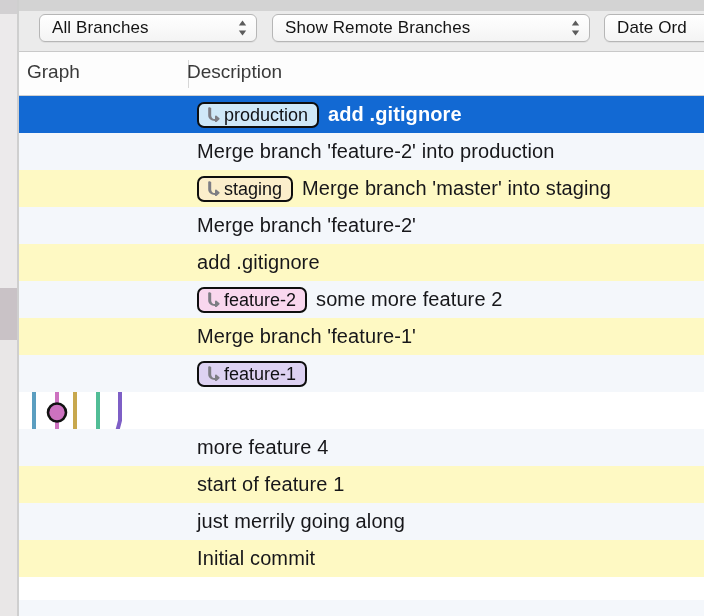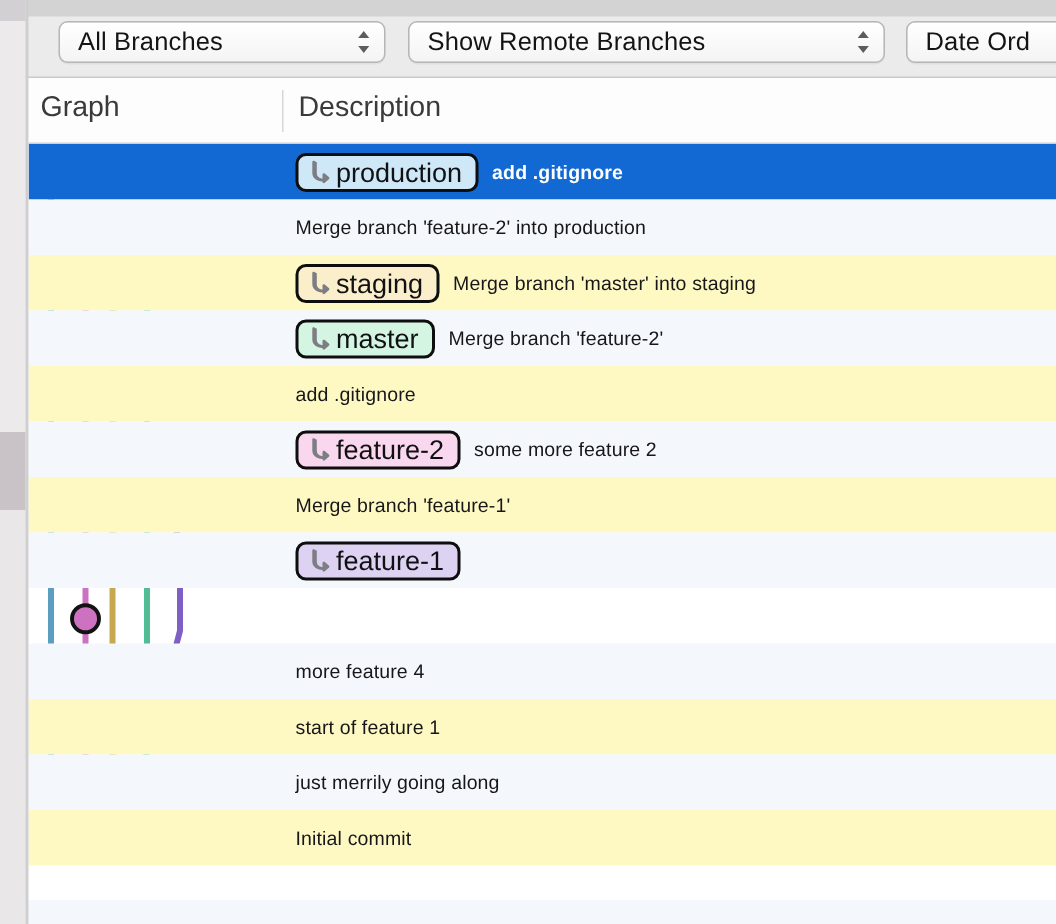--- a/index.html
+++ b/index.html
@@ -43,37 +43,37 @@
     width:11px;height:18px;display:block;
   }
   #popup-branches{left:39px;width:218px;}
   #popup-remote{left:272px;width:318px;}
   #popup-order{left:604px;width:130px;}
 
   
   .colhead{position:absolute;left:19px;top:52px;width:692px;height:44px;background:#fdfdfd;}
   .colhead .ch-text{position:absolute;top:9px;font-size:19px;color:#3a3a3a;}
   .colhead #ch-graph{left:8px;}
-  .colhead #ch-desc{left:180px;}
+  .colhead #ch-desc{left:168px;}
   .colhead .ch-div{position:absolute;left:169px;top:8px;width:1px;height:28px;background:#d7d7d7;}
   .colhead .ch-base{position:absolute;left:0;bottom:0;width:685px;height:1px;background:#d0d0d0;}
 
   
   .list{position:absolute;left:19px;top:96px;width:685px;height:560px;overflow:hidden;background:#ffffff;}
   .row{position:absolute;left:0;width:685px;height:37px;}
   .row.odd{background:#f4f7fb;}
   .row.even{background:#fef9c3;}
   .row.selected{background:#1269d3;}
 
   .desc{
     position:absolute;left:178px;top:0;height:37px;
     display:flex;align-items:center;gap:9px;
     white-space:nowrap;
   }
-  .desc .msg{font-size:13px;color:#17171a;letter-spacing:0.1px;}
+  .desc .msg{font-size:20px;color:#17171a;letter-spacing:0.1px;}
   .row.selected .desc .msg{color:#ffffff;font-weight:bold;}
 
   .badge{
     display:inline-flex;align-items:center;gap:4px;
     height:26px;padding:0 9px 0 6px;
     border:2px solid #0e0e0e;border-radius:7px;
     box-sizing:border-box;
     font-size:18px;color:#111114;
   }
   .badge .bicon{width:15px;height:18px;display:block;flex:0 0 auto;}
@@ -206,26 +206,20 @@
             <span class="bicon"><svg viewBox="0 0 15 18" width="15" height="18">
                 <path d="M3.2 2.0 C3.2 1.3 4.0 1.0 4.6 1.3 L6.2 2.1 L6.2 9.4 C6.2 11.9 8.0 12.9 10.0 13.1 L10.0 10.4 C10.0 9.6 10.9 9.2 11.5 9.7 L14.2 12.0 C14.7 12.4 14.7 13.1 14.2 13.5 L11.5 15.9 C10.9 16.4 10.0 16.0 10.0 15.2 L10.0 15.0 C6.0 14.8 3.2 12.7 3.2 9.3 Z" fill="#7d7d84"></path>
               </svg></span>
             <span class="btext">staging</span>
           </span>
           <span class="msg">Merge branch 'master' into staging</span>
         </div>
       </div>
       <div class="row odd" style="top: 111px;">
         <div class="desc">
-          <span class="badge" style="background: rgb(211, 245, 226);">
-            <span class="bicon"><svg viewBox="0 0 15 18" width="15" height="18">
-                <path d="M3.2 2.0 C3.2 1.3 4.0 1.0 4.6 1.3 L6.2 2.1 L6.2 9.4 C6.2 11.9 8.0 12.9 10.0 13.1 L10.0 10.4 C10.0 9.6 10.9 9.2 11.5 9.7 L14.2 12.0 C14.7 12.4 14.7 13.1 14.2 13.5 L11.5 15.9 C10.9 16.4 10.0 16.0 10.0 15.2 L10.0 15.0 C6.0 14.8 3.2 12.7 3.2 9.3 Z" fill="#7d7d84"></path>
-              </svg></span>
-            <span class="btext">master</span>
-          </span>
           <span class="msg">Merge branch 'feature-2'</span>
         </div>
       </div>
       <div class="row even" style="top: 148px;">
         <div class="desc">
           <span class="msg">add .gitignore</span>
         </div>
       </div>
       <div class="row odd" style="top: 185px;">
         <div class="desc">

